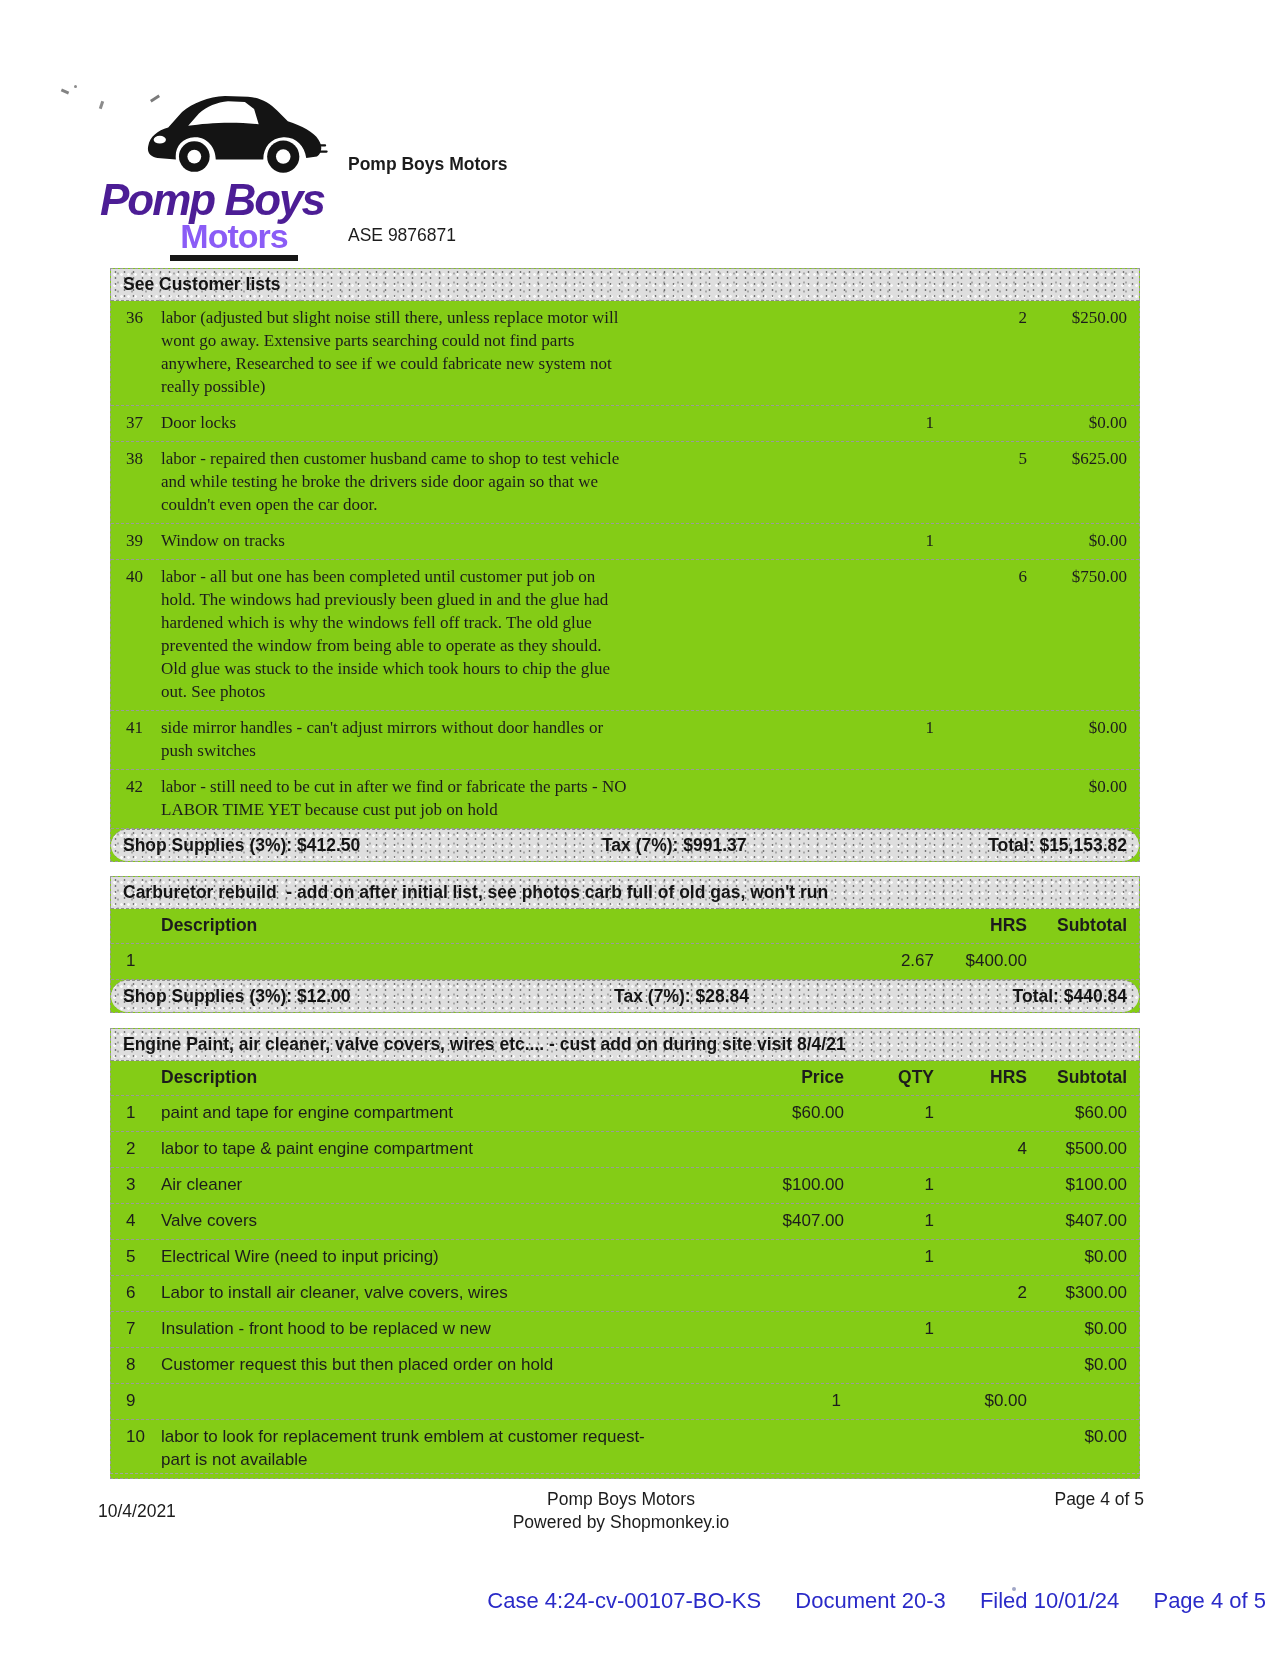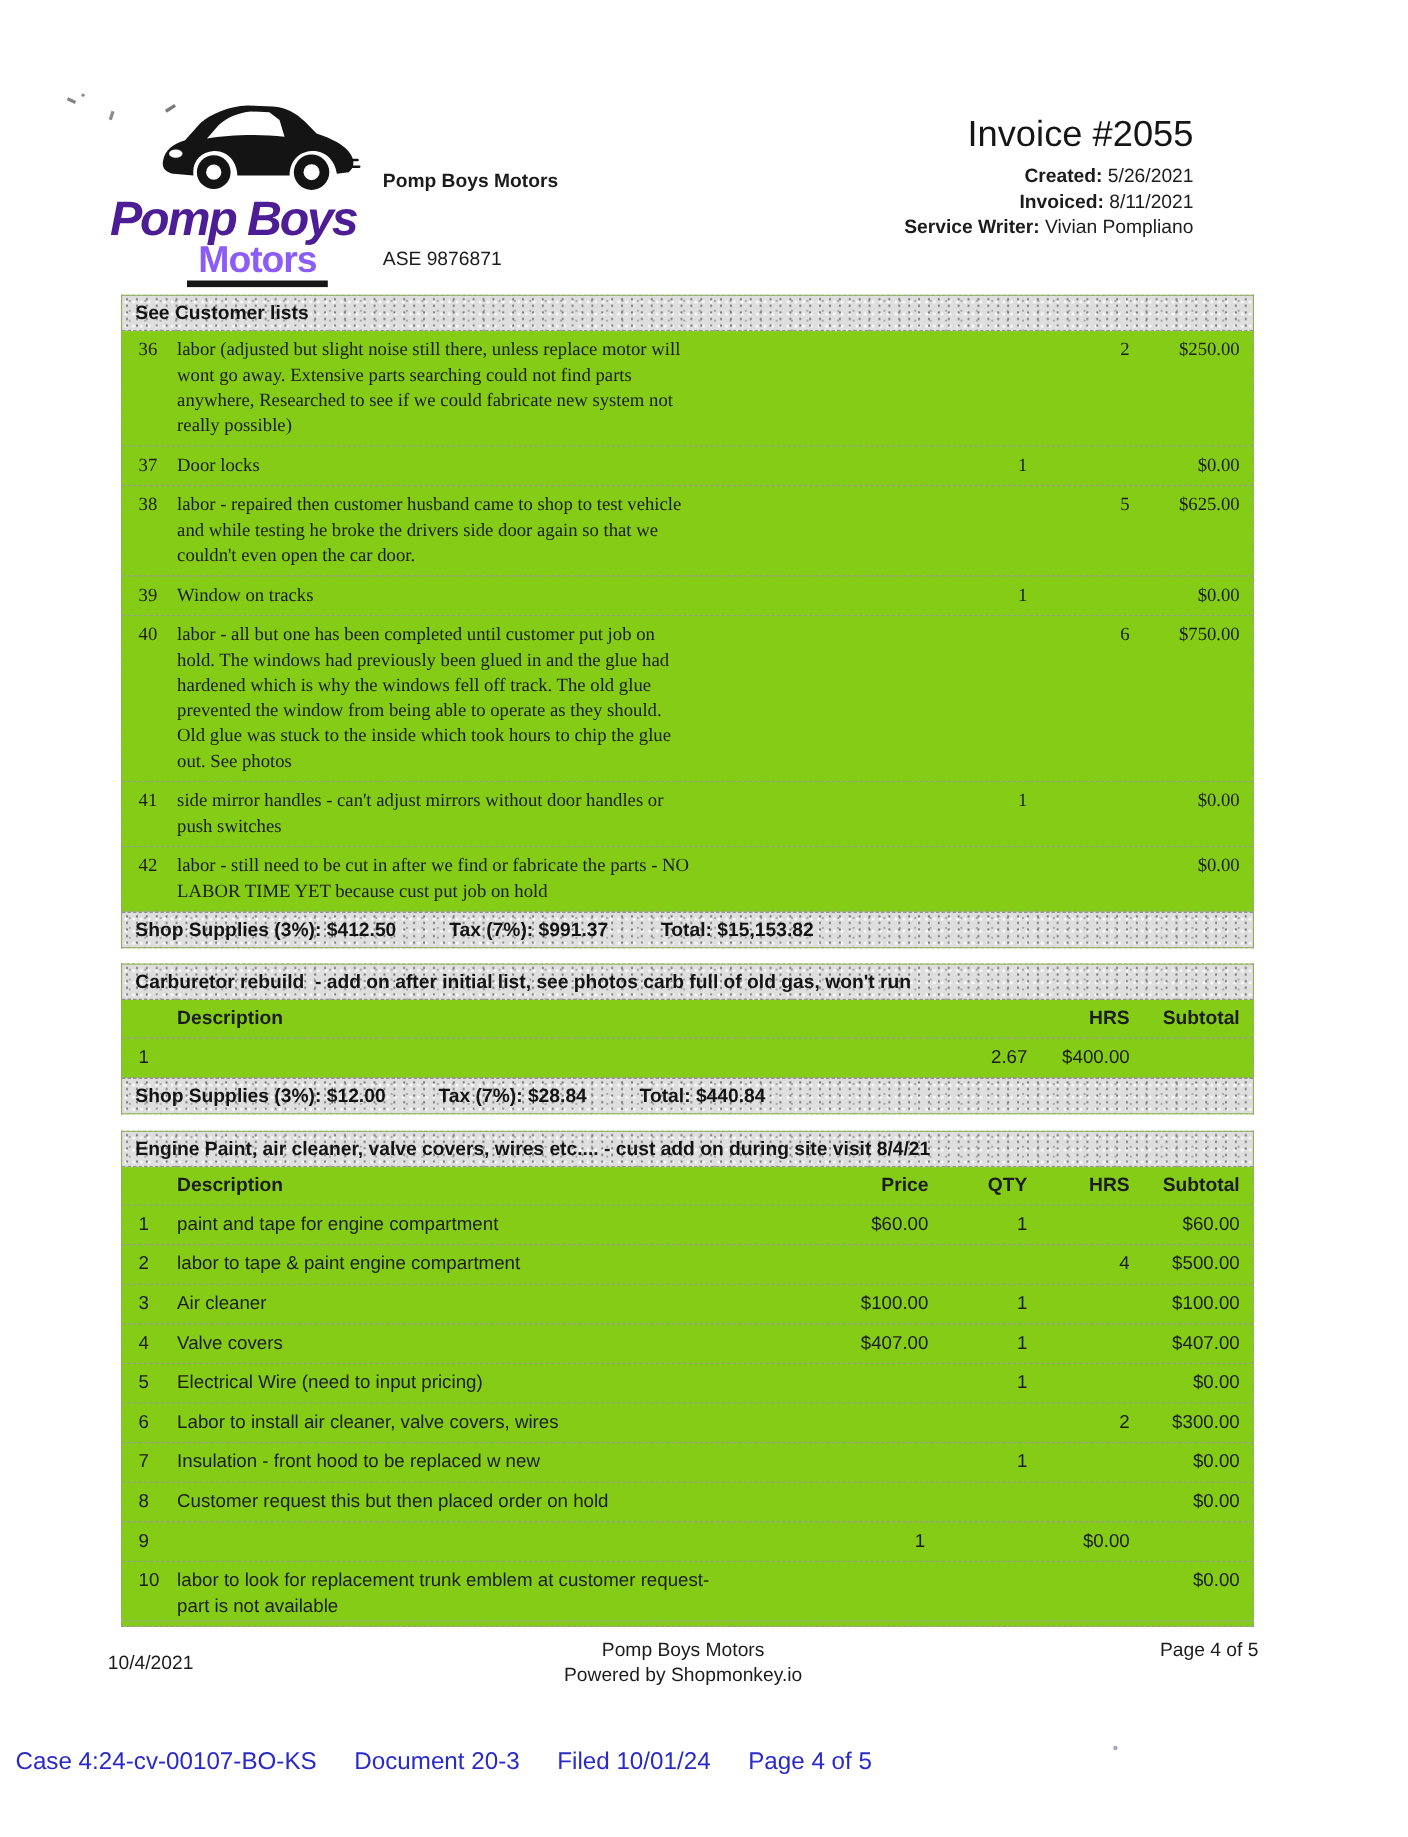--- a/index.html
+++ b/index.html
@@ -41,21 +41,21 @@
     padding:5px 12px 6px;font-weight:bold;font-size:17.5px;line-height:20px;color:#141414;
     background-color:#dedede;
     background-image:
       radial-gradient(circle, rgba(15,15,15,.50) 0.8px, transparent 1.2px),
       radial-gradient(circle, rgba(50,50,50,.32) 0.9px, transparent 1.3px),
       radial-gradient(circle, rgba(255,255,255,.85) 1px, transparent 1.7px);
     background-size:9px 6px,14px 9px,7px 11px;
     white-space:pre-wrap;
   }
   .band.title{border-bottom:1px dashed #8f8f8f;}
-  .band.totals{display:flex;justify-content:flex-start;align-items:baseline;gap:48px;border-top:1px dashed #8f8f8f;}
+  .band.totals{display:flex;justify-content:space-between;align-items:baseline;gap:48px;border-top:1px dashed #8f8f8f;border-radius:16px;}
 
   .hrow{display:grid;align-items:start;font-weight:bold;font-size:17.5px;line-height:23px;
         padding:5px 0 6px;border-bottom:1px dashed #9a9a9a;}
   .row{display:grid;align-items:start;font-size:17px;line-height:23px;
        padding:5px 0 7px;border-bottom:1px dashed #9a9a9a;}
   .tbl-t3 .rows .row:last-child{border-bottom:none;}
 
   .g5{grid-template-columns:50px 1fr 93px 93px 100px;font-family:Liberation Serif, serif;}
   .g4{grid-template-columns:50px 1fr 93px 100px;}
   .g6{grid-template-columns:50px 1fr 110px 93px 93px 100px;}
@@ -66,21 +66,21 @@
   .c-qty,.c-hrs,.c-subtotal{text-align:right;padding-right:12px;}
 
   
   .pre-footer{position:absolute;left:110px;top:1473px;width:1030px;border-top:1px dashed #a3a3a3;}
   .footer{position:absolute;left:98px;top:1488px;width:1046px;height:50px;font-size:17.5px;line-height:23px;}
   .f-date{position:absolute;left:0;top:12px;}
   .f-center{position:absolute;left:50%;transform:translateX(-50%);top:0;text-align:center;}
   .f-page{position:absolute;right:0;top:0;}
 
   
-  .court{position:absolute;left:0;top:1588px;width:100%;text-align:left;
+  .court{position:absolute;left:0;top:1588px;width:100%;text-align:right;
          font-size:22px;line-height:26px;color:#2a2ac8;}
   .court span{margin:0 14px;}
 </style>
 </head>
 <body>
 
 <div class="page">
 
   <div class="mark mark-a"></div>
   <div class="mark mark-b"></div>
@@ -113,28 +113,20 @@
     <div class="company">
       <div class="name">Pomp Boys Motors</div>
       <div>ASE 9876871</div>
       <div>730 Julian R. Allsbrook Highway</div>
       <div>Roanoke Rapids,  NC 27870</div>
       <div>(252) 586-0404</div>
       <div>tony@pompboysmotors.com</div>
       <div>www.pompboysmotors.com</div>
     </div>
 
-    <div class="inv">
-      <div class="inv-title">Invoice #2055</div>
-      <div class="inv-meta">
-        <div><b>Created:</b> <span>5/26/2021</span></div>
-        <div><b>Invoiced:</b> <span>8/11/2021</span></div>
-        <div><b>Service Writer:</b> <span>Vivian Pompliano</span></div>
-      </div>
-    </div>
   </div>
 
   <section class="tbl tbl-t1">
     <div class="band title">See Customer lists</div>
     <div class="rows" id="t1-rows">
         <div class="row g5">
           <div class="c-num">36</div>
           <div class="c-desc">labor (adjusted but slight noise still there, unless replace motor will
 wont go away. Extensive parts searching could not find parts
 anywhere, Researched to see if we could fabricate new system not

